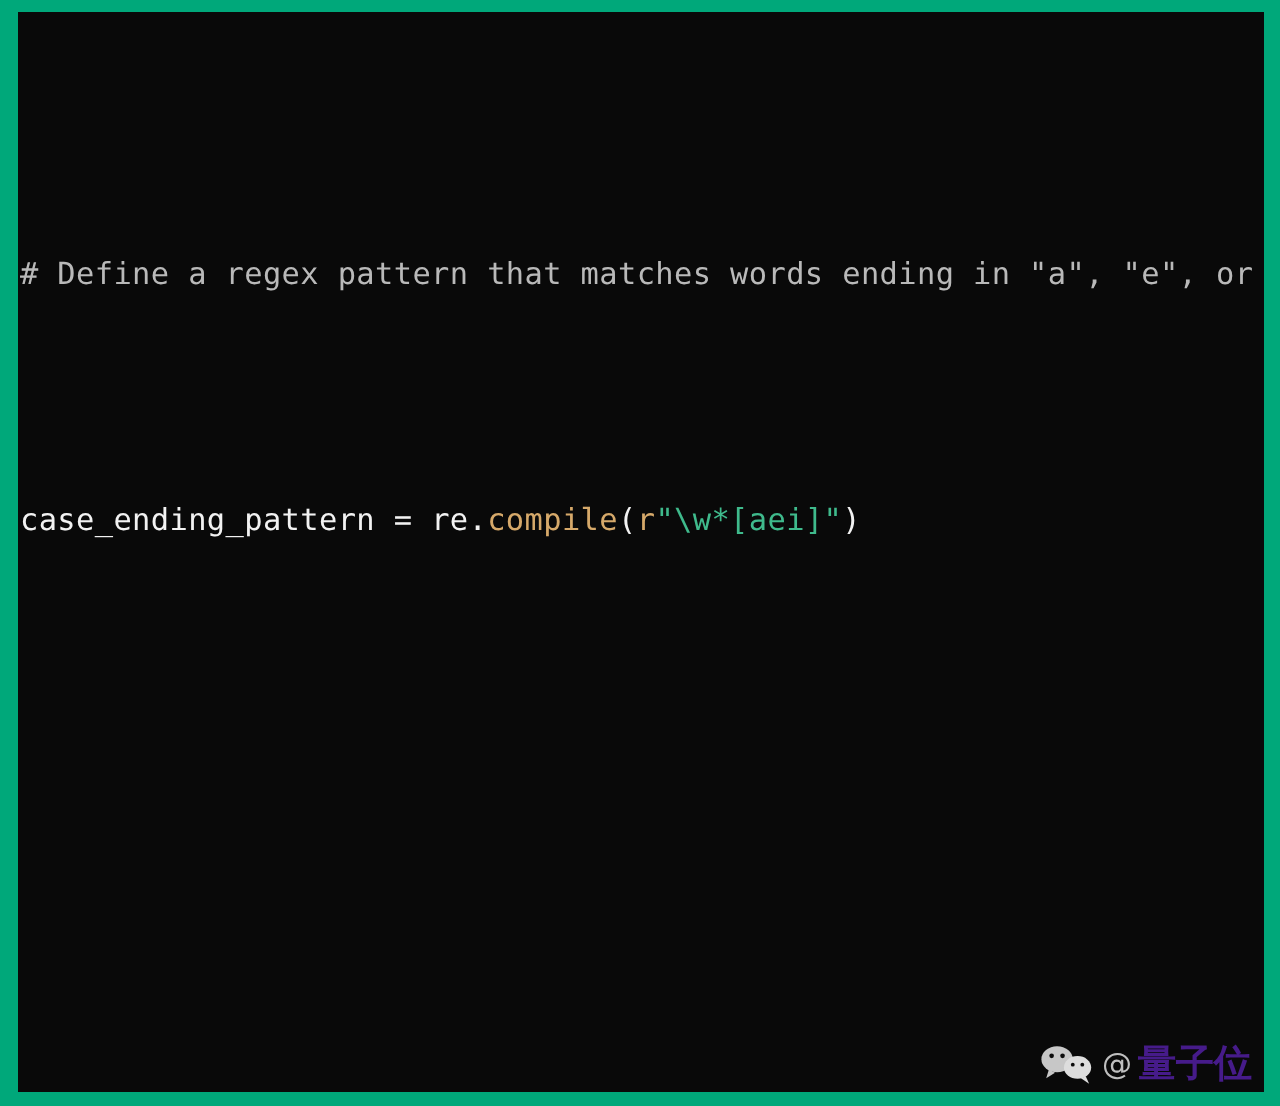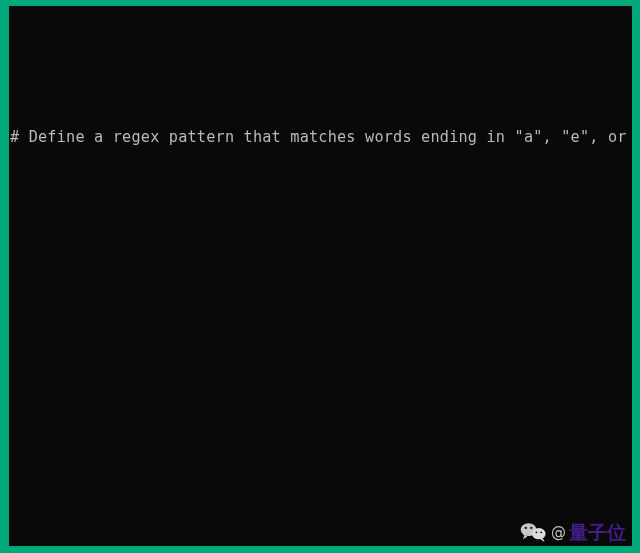--- a/index.html
+++ b/index.html
@@ -102,20 +102,21 @@
 
 <div id="frame">
 
   <div id="code-canvas">
     <div id="code-block">
 
       
       <span class="ln"><span class="tok-comment"># Define a regex pattern that matches words ending in "a", "e", or "i"</span></span>
 
       
+      <span class="ln"><span class="tok-plain">case_ending_pattern </span><span class="tok-punct">= </span><span class="tok-plain">re.</span><span class="tok-func">compile</span><span class="tok-punct">(</span><span class="tok-prefix">r</span><span class="tok-string">"\w*[aei]"</span><span class="tok-punct">)</span></span>
 
       
       <span class="ln blank"></span>
 
       
 
       
       
 
       

